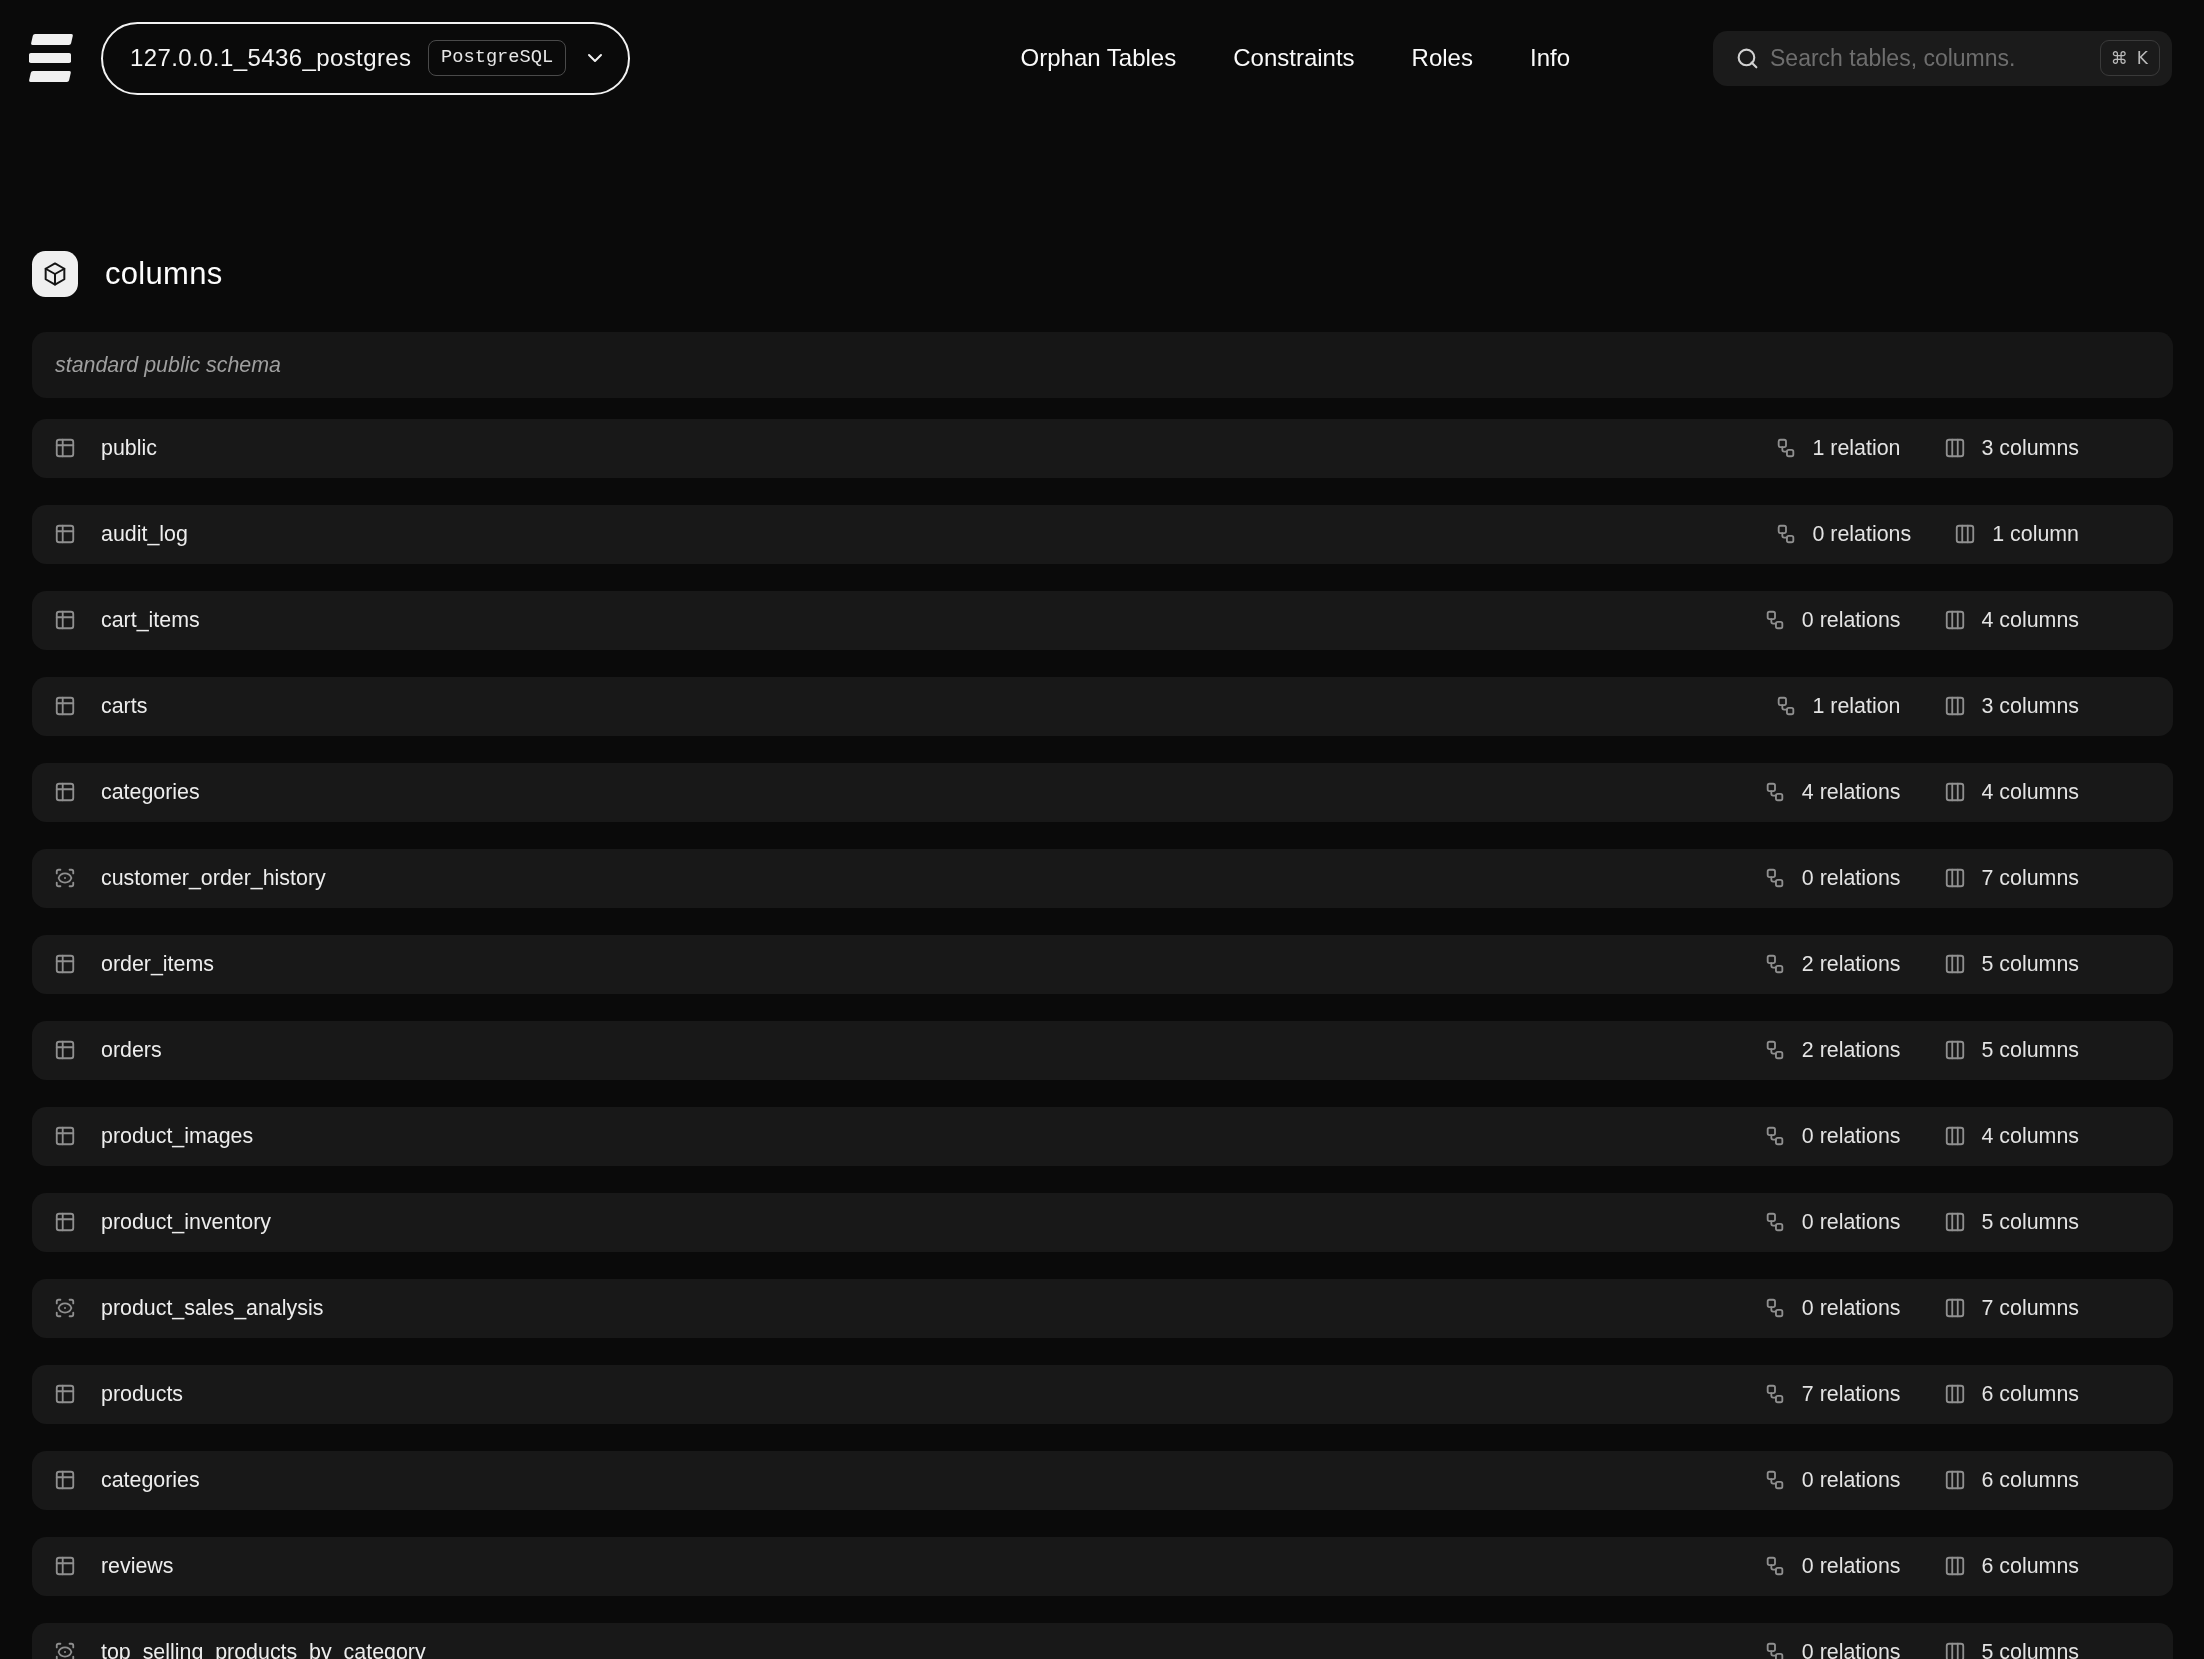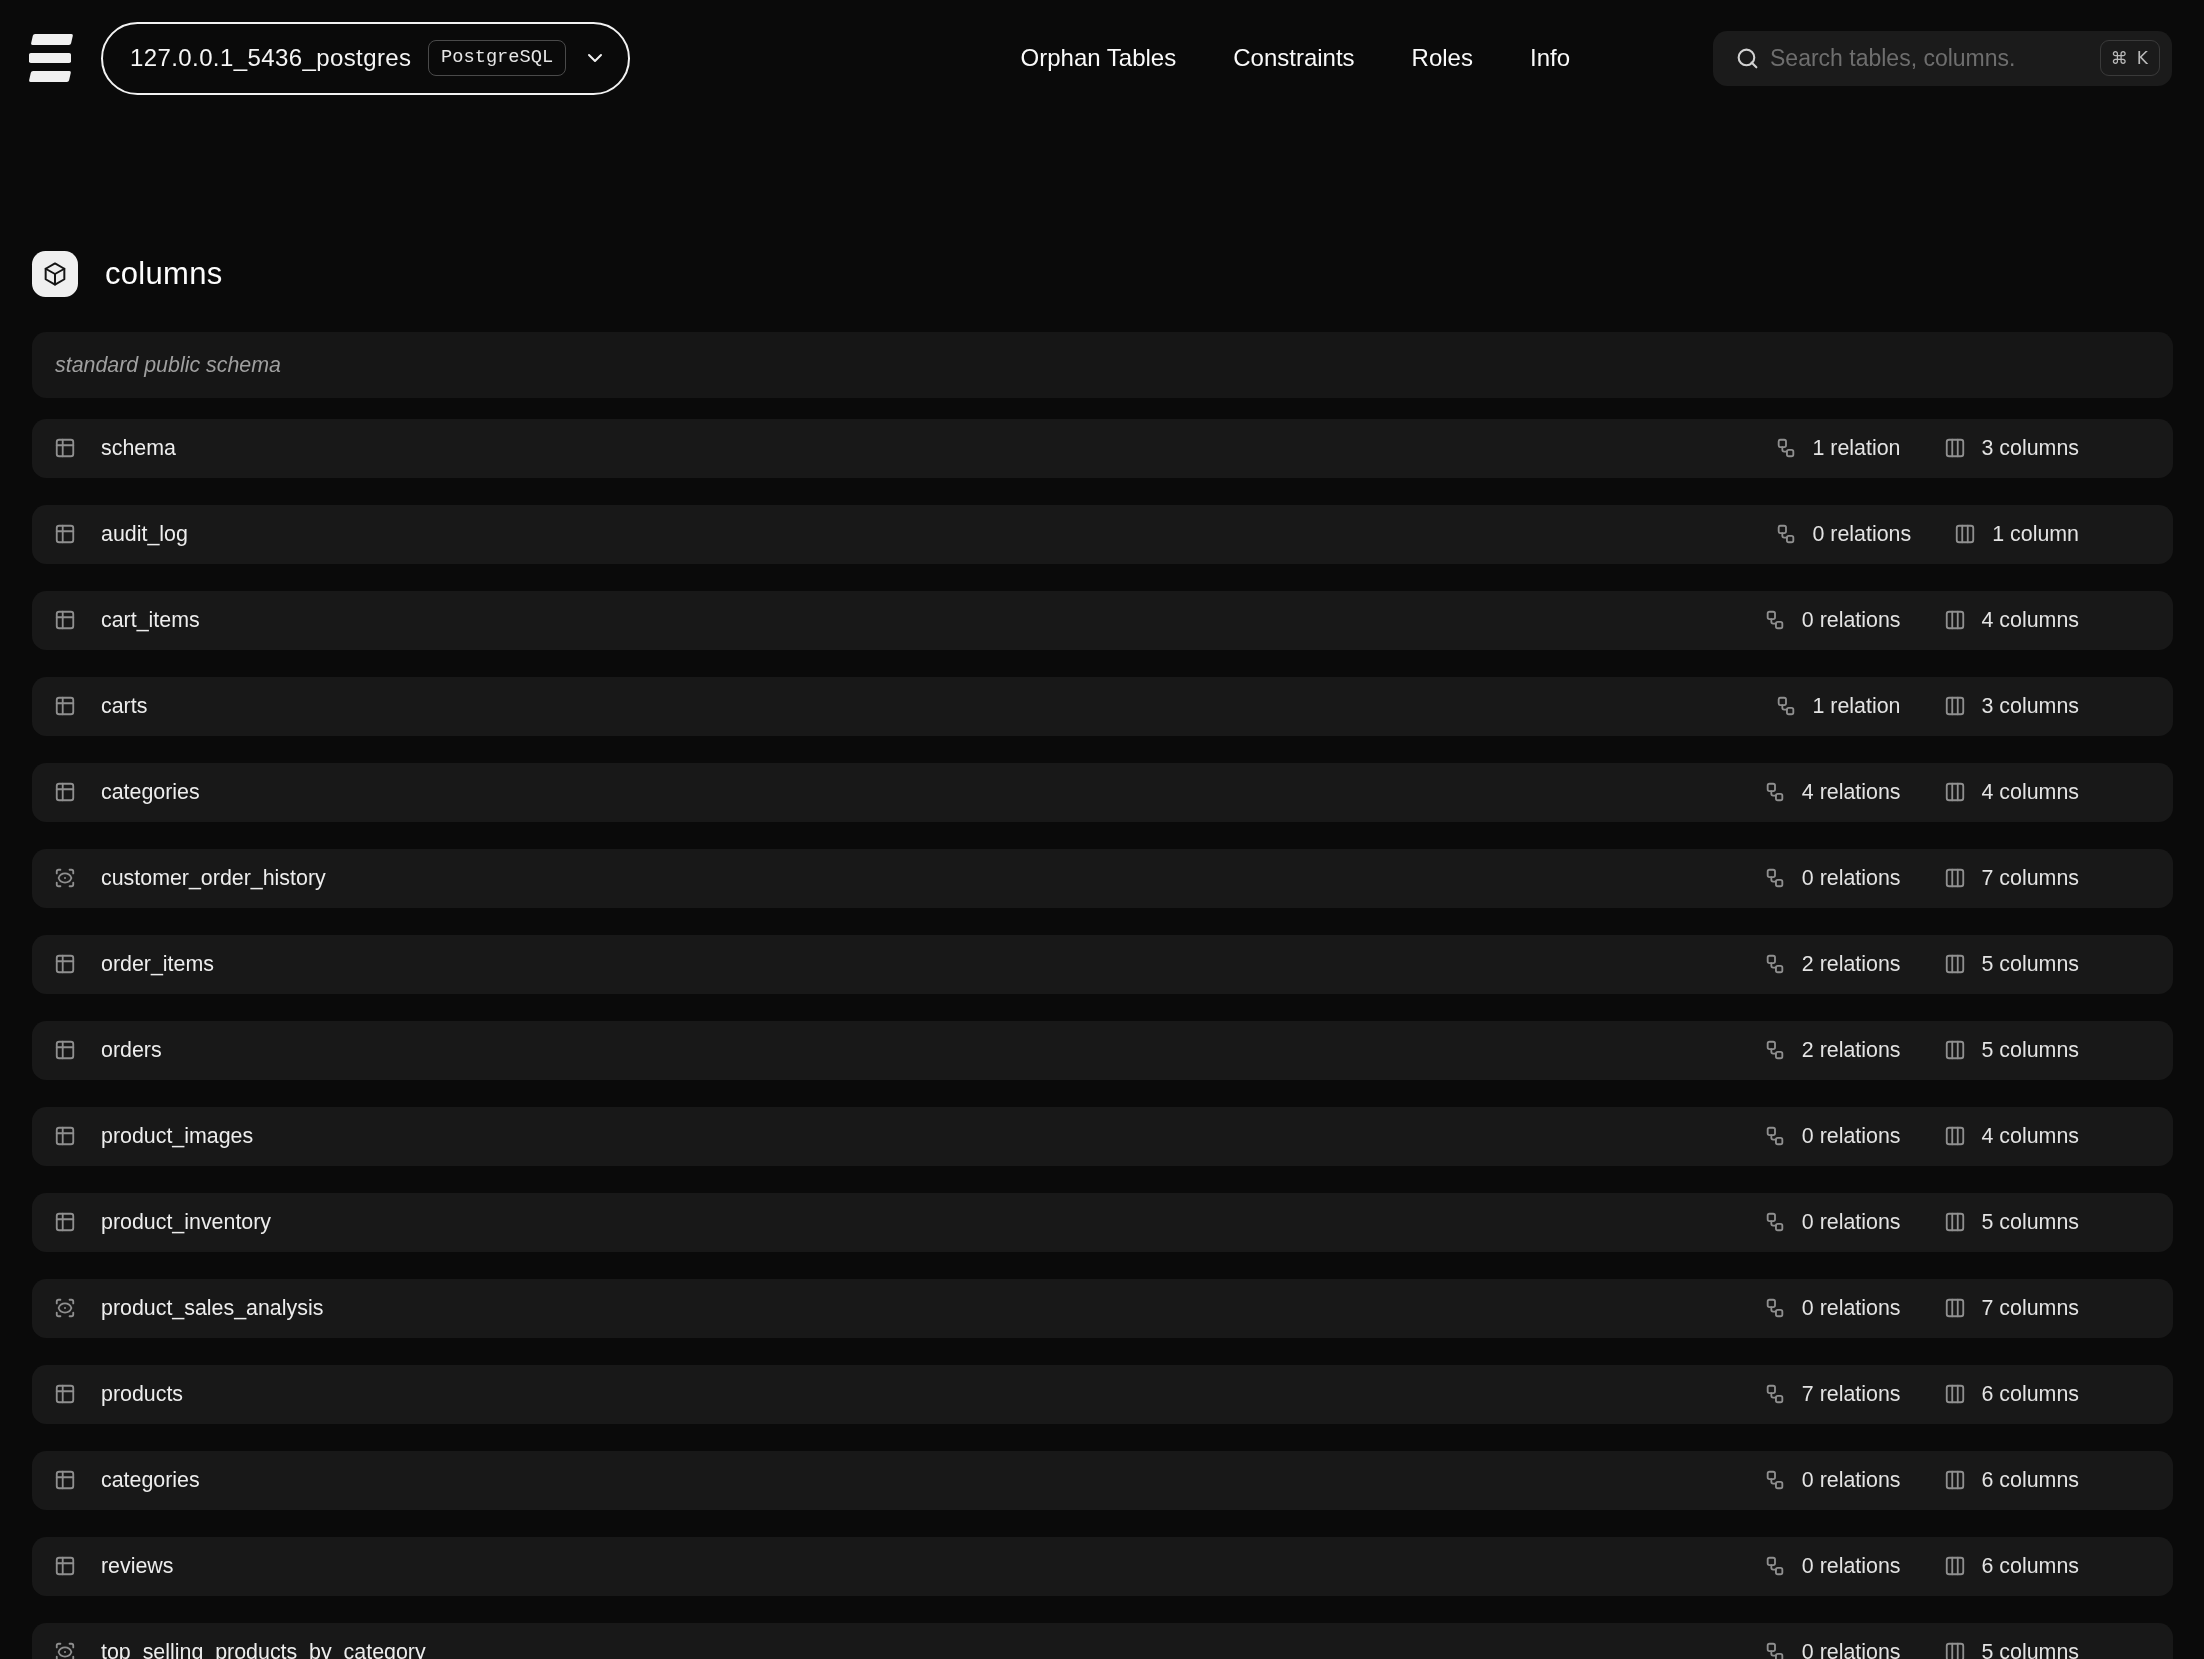--- a/index.html
+++ b/index.html
@@ -136,21 +136,21 @@
   <div class="schema-desc">standard public schema</div>
 
   <div class="table-list">
       <div class="table-row">
     <svg class="row-icon" viewBox="0 0 24 24" fill="none" stroke="currentColor" stroke-width="2" stroke-linecap="round" stroke-linejoin="round">
       <rect x="3" y="3" width="18" height="18" rx="2.5"></rect>
       <path d="M3 9h18"></path>
           <path d="M9.5 3v18"></path>
     </svg>
 
-    <span class="row-name">schema</span>
+    <span class="row-name">public</span>
     <div class="row-right">
       <div class="stat">
         <svg class="row-icon" viewBox="0 0 24 24" fill="none" stroke="currentColor" stroke-width="2" stroke-linecap="round" stroke-linejoin="round">
           <rect x="4" y="3" width="8" height="8" rx="2"></rect>
           <path d="M8 11v3a2 2 0 0 0 2 2h3"></path>
           <rect x="13" y="14" width="7" height="7" rx="2"></rect>
         </svg>
         <span class="stat-text">1 relation</span>
       </div>
       <div class="stat">

